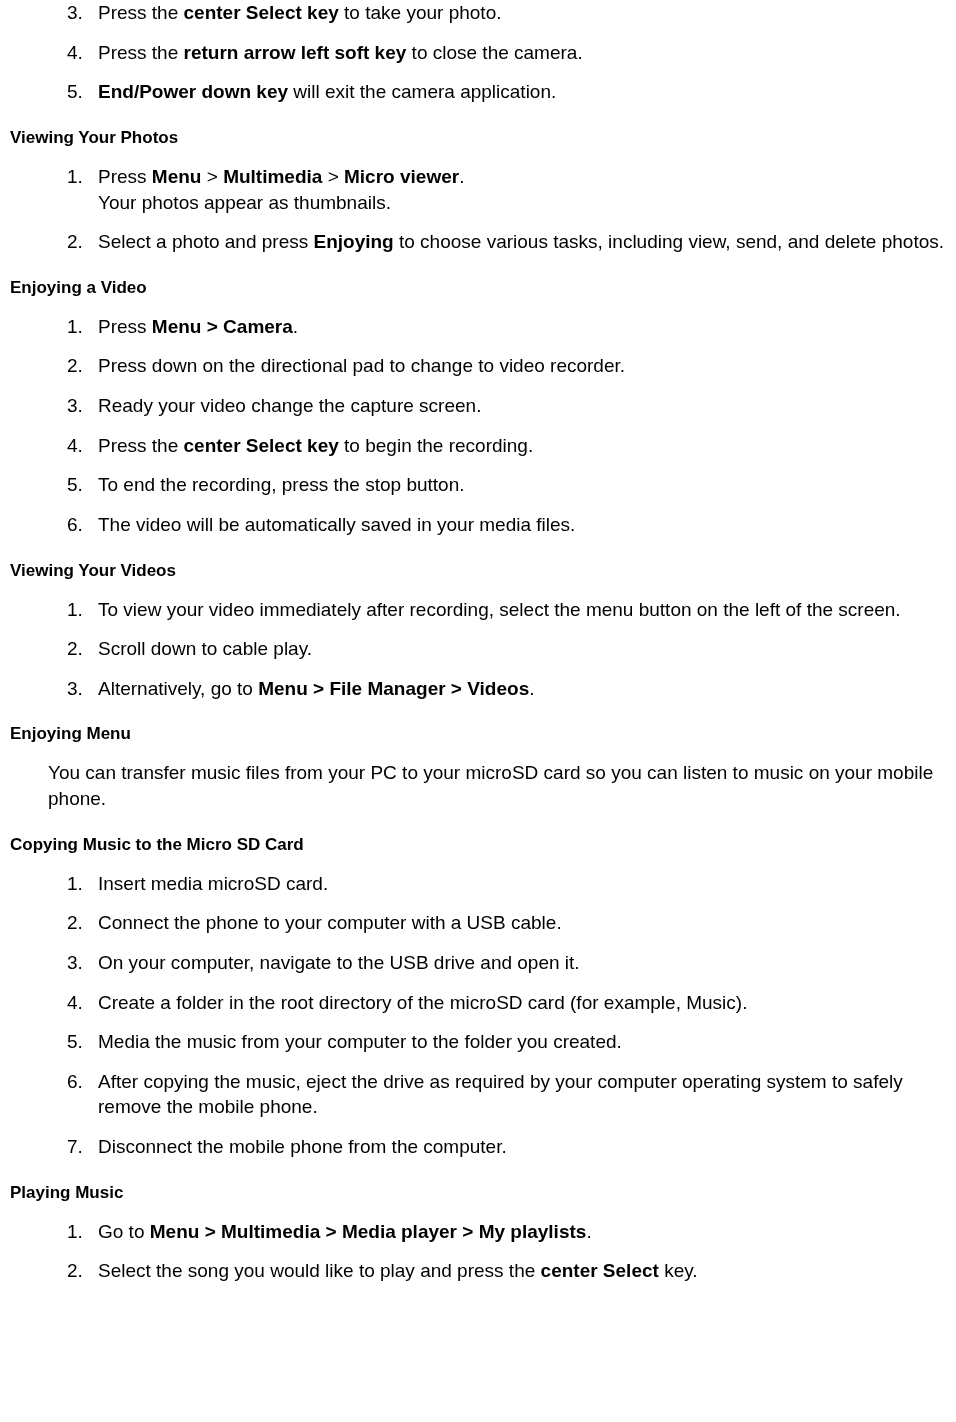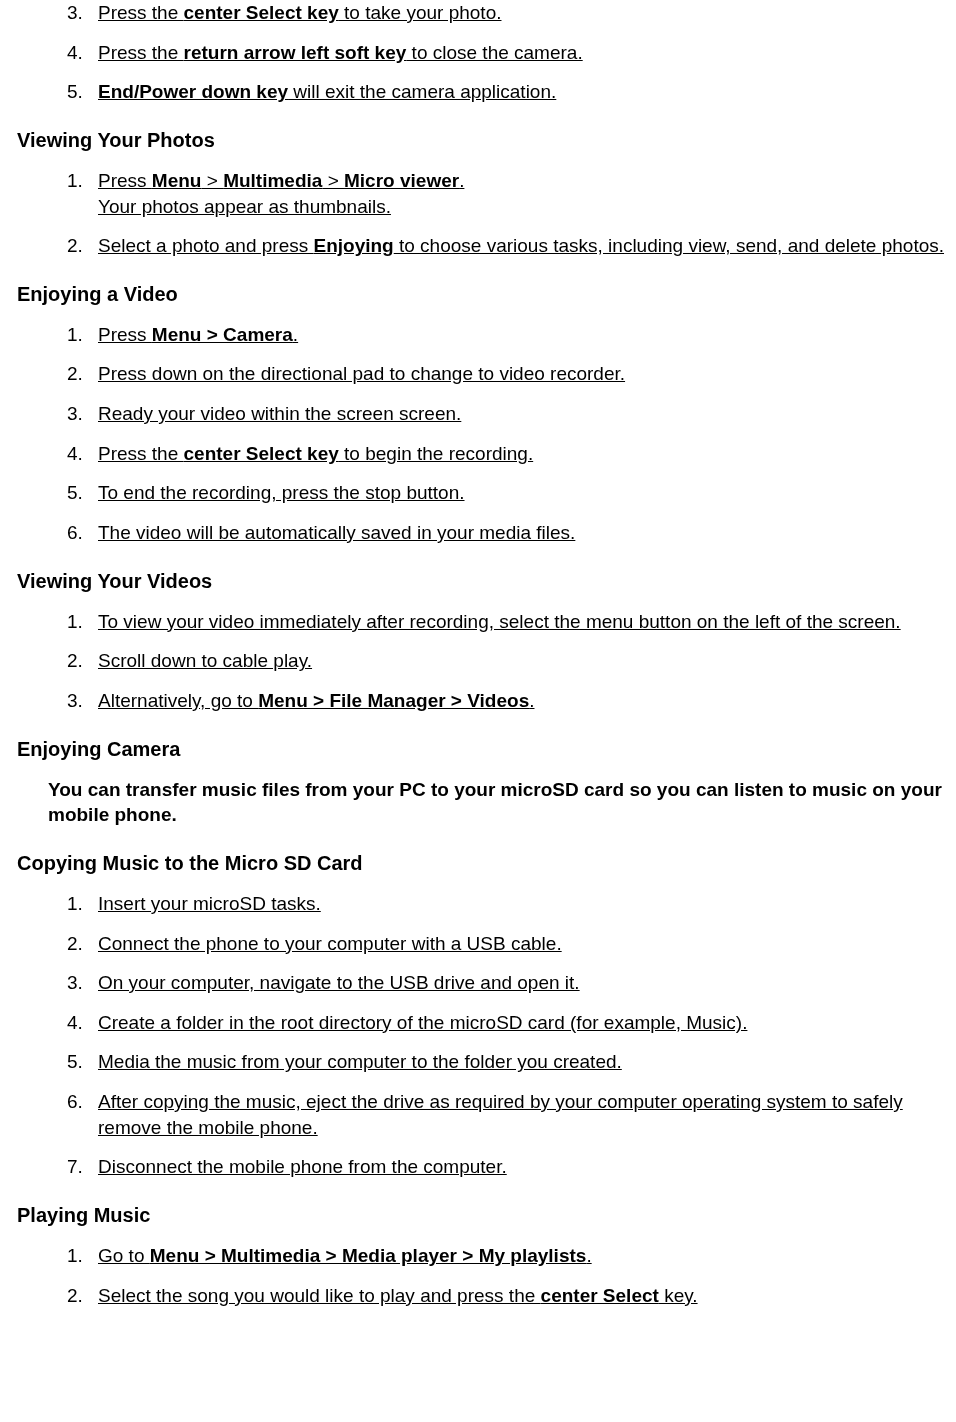--- a/index.html
+++ b/index.html
@@ -4,36 +4,34 @@
   <style>
     body {
       font-family: Arial, Helvetica, sans-serif;
       font-size: 19px;
       line-height: 1.35;
       margin: 0;
       padding: 0 10px 20px 10px;
       color: #000;
     }
     h2 {
-      font-size: 20px;
+      font-size: 17px;
       font-weight: bold;
-      margin: 22px 0 14px 7px;
+      margin: 22px 0 14px 0;
     }
     ol {
       margin: 0;
       padding-left: 78px;
     }
     li {
       margin-bottom: 14px;
       padding-left: 10px;
-      text-decoration: underline;
     }
     .indent-para {
       margin: 0 0 14px 38px;
-      font-weight: bold;
     }
     strong {
       font-weight: bold;
     }
   </style>
 </head>
 <body>
 
 <ol start="3">
     <li>Press the <strong>center Select key</strong> to take your photo.</li>
@@ -44,39 +42,39 @@
 <h2>Viewing Your Photos</h2>
 <ol>
     <li>Press <strong>Menu</strong> &gt; <strong>Multimedia</strong> &gt; <strong>Micro viewer</strong>.<br>Your photos appear as thumbnails.</li>
     <li>Select a photo and press <strong>Enjoying</strong> to choose various tasks, including view, send, and delete photos.</li>
   </ol>
 
 <h2>Enjoying a Video</h2>
 <ol>
     <li>Press <strong>Menu &gt; Camera</strong>.</li>
     <li>Press down on the directional pad to change to video recorder.</li>
-    <li>Ready your video within the screen screen.</li>
+    <li>Ready your video change the capture screen.</li>
     <li>Press the <strong>center Select key</strong> to begin the recording.</li>
     <li>To end the recording, press the stop button.</li>
     <li>The video will be automatically saved in your media files.</li>
   </ol>
 
 <h2>Viewing Your  Videos</h2>
 <ol>
     <li>To view your video immediately after recording, select the menu button on the left of the screen.</li>
     <li>Scroll down to cable play.</li>
     <li>Alternatively, go to <strong>Menu &gt; File Manager &gt; Videos</strong>.</li>
   </ol>
 
-<h2>Enjoying Camera</h2>
+<h2>Enjoying Menu</h2>
 <p class="indent-para">You can transfer music files from your PC to your microSD card so you can listen to music on your mobile phone.</p>
 
 <h2>Copying Music to  the  Micro SD Card</h2>
 <ol>
-    <li>Insert your microSD tasks.</li>
+    <li>Insert media microSD card.</li>
     <li>Connect the phone to your computer with a USB cable.</li>
     <li>On your computer, navigate to the USB drive and open it.</li>
     <li>Create a folder in the root directory of the microSD card (for example, Music).</li>
     <li>Media the music from your computer to the folder you created.</li>
     <li>After copying the music, eject the drive as required by your computer operating system to safely remove the mobile phone.</li>
     <li>Disconnect the mobile phone from the computer.</li>
   </ol>
 
 <h2>Playing Music</h2>
 <ol>

